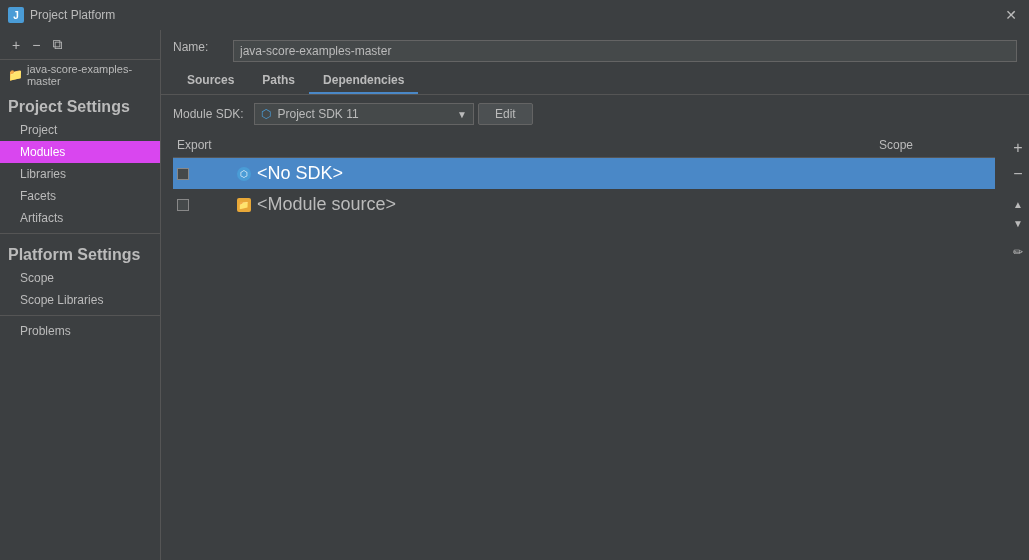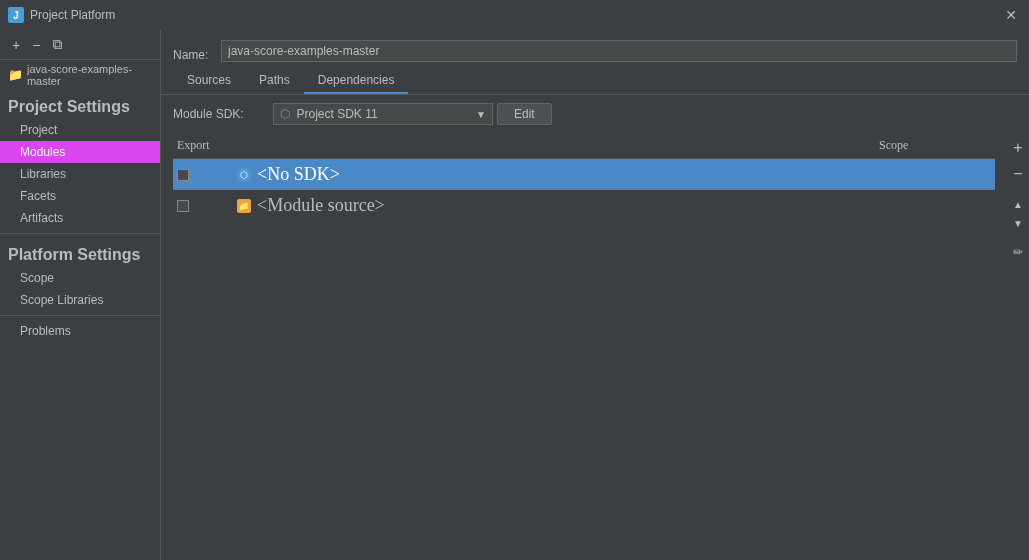--- a/index.html
+++ b/index.html
@@ -124,23 +124,23 @@
     .right-panel {
       flex: 1;
       background: #3c3f41;
       display: flex;
       flex-direction: column;
       overflow: hidden;
       border-left: 1px solid #555;
     }
     .name-row {
       display: flex;
-      align-items: flex-end;
+      align-items: flex-start;
       padding: 10px 12px 6px 12px;
-      gap: 8px;
+      gap: 20px;
     }
     .name-label {
       color: #bbbbbb;
       font-size: 12px;
       min-width: 40px;
     }
     .name-input {
       flex: 1;
       background: #45494a;
       border: 1px solid #646464;
@@ -148,37 +148,38 @@
       font-size: 12px;
       padding: 3px 6px;
       outline: none;
     }
     .tabs-row {
       display: flex;
       align-items: flex-end;
       padding: 0 12px;
       border-bottom: 1px solid #555;
       gap: 0;
+      font-weight: bold;
     }
     .tab {
       padding: 5px 14px;
       color: #bbbbbb;
       font-size: 12px;
       cursor: pointer;
       border-bottom: 2px solid transparent;
     }
     .tab.active {
       color: #bbbbbb;
       border-bottom: 2px solid #4a88c7;
     }
     .module-sdk-row {
       display: flex;
       align-items: center;
       padding: 8px 12px;
-      gap: 20px;
+      gap: 1px;
     }
     .sdk-label {
       color: #bbbbbb;
       font-size: 12px;
       min-width: 80px;
     }
     .sdk-select {
       background: #45494a;
       border: 1px solid #646464;
       color: #bbbbbb;
@@ -204,21 +205,20 @@
       padding: 3px 16px;
       cursor: pointer;
       border-radius: 2px;
     }
     .dependencies-table {
       flex: 1;
       display: flex;
       flex-direction: column;
       overflow: hidden;
       margin: 0 12px;
-      font-family: Liberation Serif, serif;
     }
     .table-header {
       display: flex;
       border-bottom: 1px solid #555;
       padding: 3px 0;
       flex-shrink: 0;
     }
     .table-col-export {
       width: 60px;
       color: #bbbbbb;

